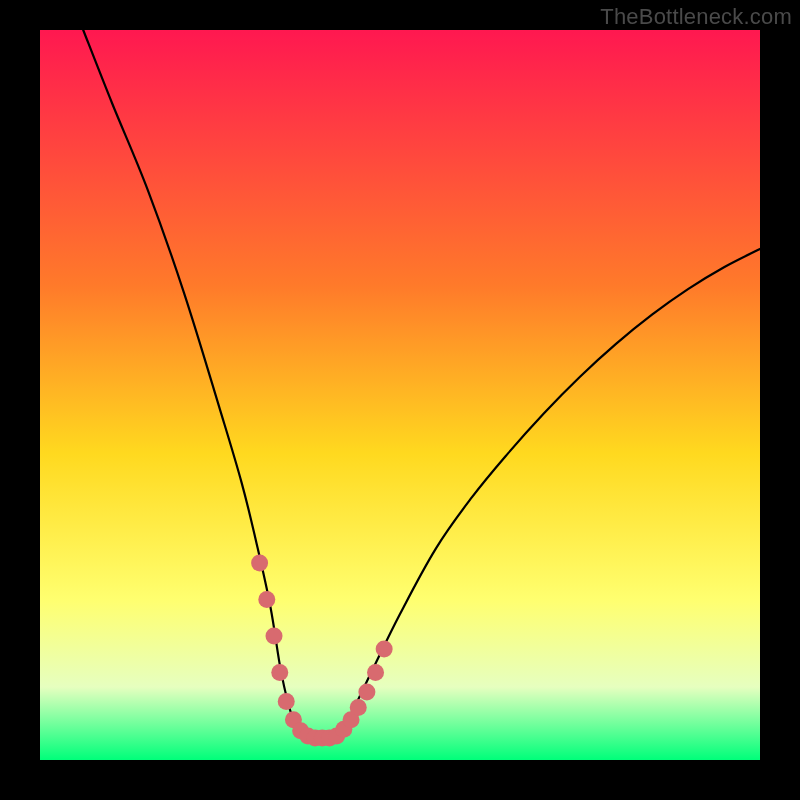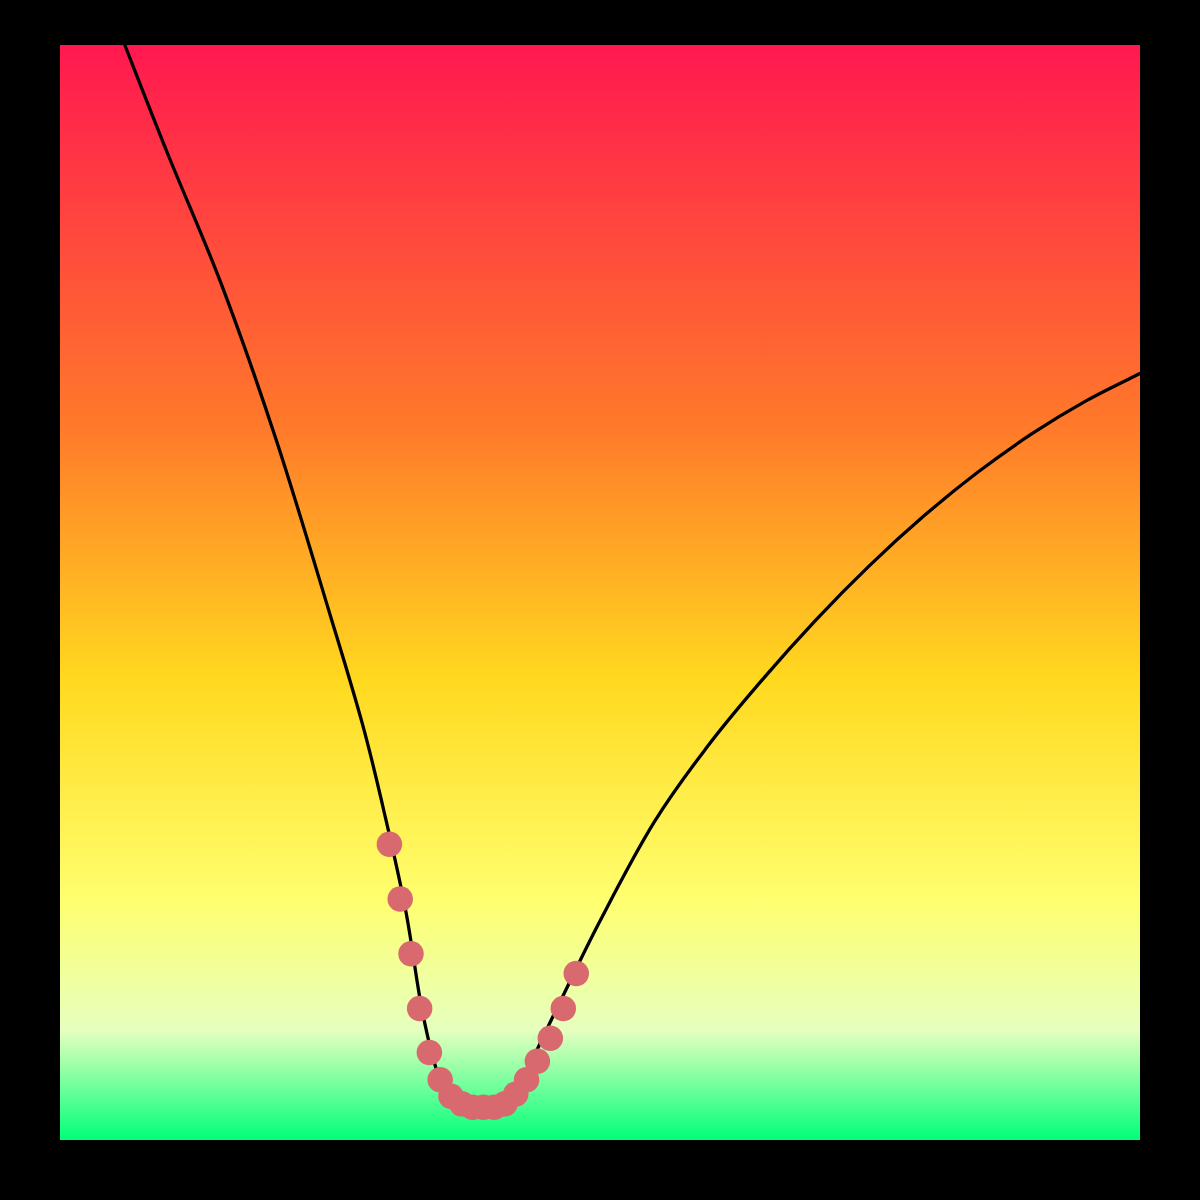--- a/index.html
+++ b/index.html
@@ -30,20 +30,21 @@
   svg {
     position: absolute;
     left: 0;
     top: 0;
   }
 </style>
 </head>
 <body>
 
 <div class="stage">
+  <div class="watermark">TheBottleneck.com</div>
 
   <svg id="chart-svg" width="800" height="800" viewBox="0 0 800 800">
     <defs>
       <linearGradient id="bg-grad" x1="0" y1="0" x2="0" y2="1">
           <stop offset="0%" stop-color="#ff1850"></stop>
           <stop offset="35%" stop-color="#ff7a2a"></stop>
           <stop offset="58%" stop-color="#ffd91f"></stop>
           <stop offset="78%" stop-color="#ffff6f"></stop>
           <stop offset="90%" stop-color="#e6ffbf"></stop>
           <stop offset="100%" stop-color="#00ff7a"></stop>

